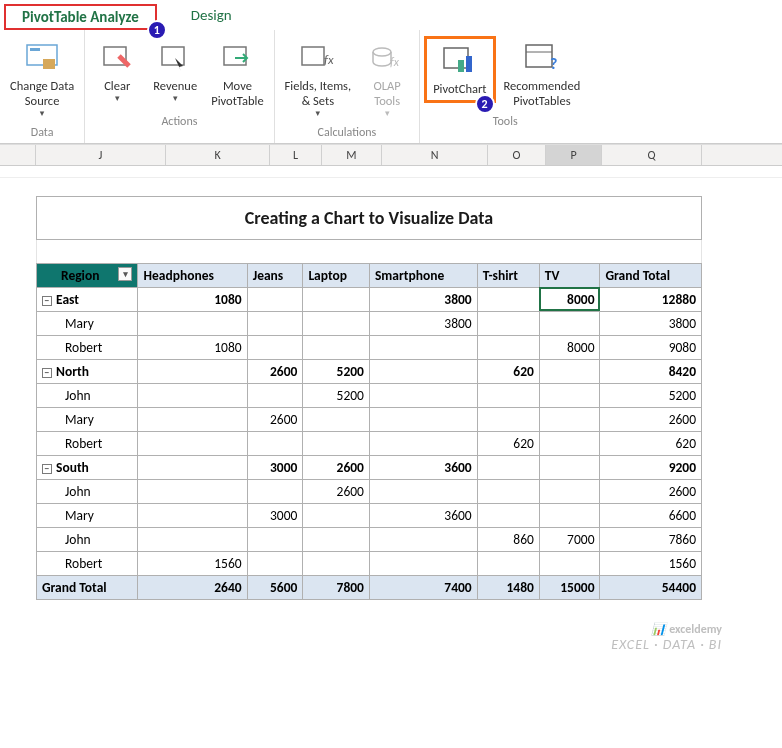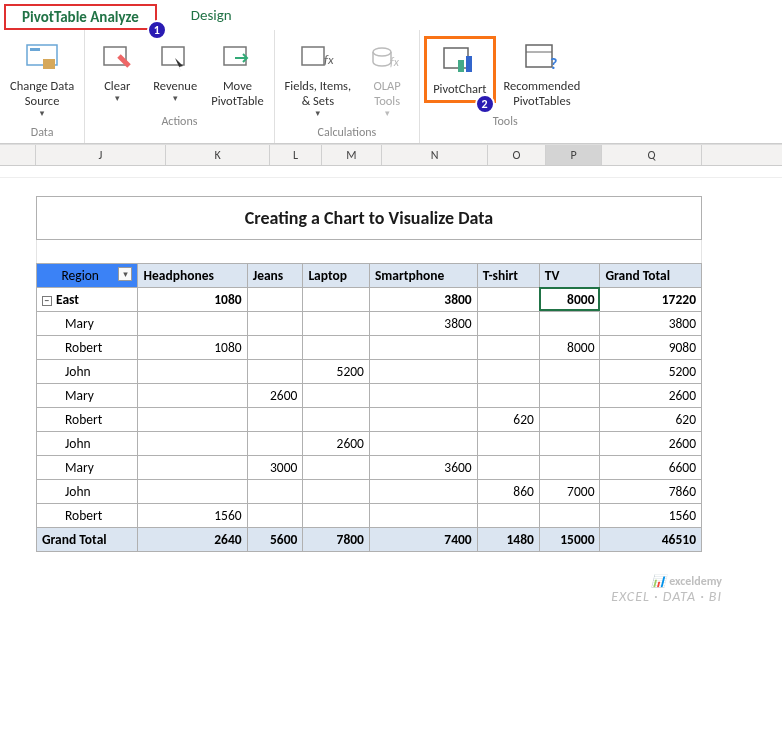--- a/index.html
+++ b/index.html
@@ -25,21 +25,21 @@
   .columns-bar { height:22px; border-top:1px solid #ddd; border-bottom:1px solid #ccc; background:#f3f2f1; display:flex; }
   .col-head { flex:0 0 auto; border-right:1px solid #d0d0d0; text-align:center; font-size:12px; color:#444; display:flex; align-items:center; justify-content:center; }
   .col-sel { background:#d4d4d4; }
   
   .sheet-area { padding:18px 0 10px 36px; }
   .title-row { text-align:center; font-weight:700; font-size:18px; color:#1a1a1a; padding:10px 0; border:1px solid #b0b0b0; width:666px; background:#fff; }
   .spacer-row { height:23px; border-left:1px solid #e4e4e4; border-right:1px solid #e4e4e4; width:666px; }
   
   table.pivot { border-collapse:collapse; width:666px; }
   table.pivot td, table.pivot th { border:1px solid #b0b0b0; padding:3px 5px; font-size:13.5px; height:24px; }
-  .hdr { background:#3b82f6; font-weight:400; text-align:center;margin-top:28px; }
+  .hdr { background:#0f766e; font-weight:700; text-align:center;margin-top:28px; }
   .hdr-left { background:#dbe5f1; font-weight:700; text-align:left; }
   .corner { background:#dbe5f1; font-weight:400; text-align:left; }
   .region-cell { font-weight:700;margin-left:16px; }
   .collapse-icon { display:inline-block; width:10px; height:10px; border:1px solid #7a7a7a; font-size:10px; line-height:8px; text-align:center; margin-right:4px; color:#555; background:#fff; vertical-align:middle; }
   .num { text-align:right; font-weight:400; }
   .num-b { text-align:right; font-weight:700; }
   .indent { padding-left:28px !important; }
   .grand { background:#dbe5f1; font-weight:700; }
   .dd-caret { float:right; border:1px solid #999; width:14px; height:14px; font-size:9px; line-height:12px; text-align:center; color:#555; background:#fafafa; }
   .sel-cell { outline:2px solid #217346; outline-offset:-2px; }
@@ -203,21 +203,21 @@
     </tr>
 
     <tr>
           <td class="region-cell"><span class="collapse-icon">−</span><span>East</span></td>
           <td class="num-b">1080</td>
           <td class="num-b"></td>
           <td class="num-b"></td>
           <td class="num-b">3800</td>
           <td class="num-b"></td>
           <td class="num-b sel-cell">8000</td>
-          <td class="num-b">17220</td>
+          <td class="num-b">12880</td>
         </tr>
     <tr>
           <td class="indent">Mary</td>
           <td class="num"></td>
           <td class="num"></td>
           <td class="num"></td>
           <td class="num">3800</td>
           <td class="num"></td>
           <td class="num"></td>
           <td class="num">3800</td>
@@ -227,20 +227,30 @@
           <td class="num">1080</td>
           <td class="num"></td>
           <td class="num"></td>
           <td class="num"></td>
           <td class="num"></td>
           <td class="num">8000</td>
           <td class="num">9080</td>
         </tr>
 
     <tr>
+          <td class="region-cell"><span class="collapse-icon">−</span><span>North</span></td>
+          <td class="num-b"></td>
+          <td class="num-b">2600</td>
+          <td class="num-b">5200</td>
+          <td class="num-b"></td>
+          <td class="num-b">620</td>
+          <td class="num-b"></td>
+          <td class="num-b">8420</td>
+        </tr>
+    <tr>
           <td class="indent">John</td>
           <td class="num"></td>
           <td class="num"></td>
           <td class="num">5200</td>
           <td class="num"></td>
           <td class="num"></td>
           <td class="num"></td>
           <td class="num">5200</td>
         </tr>
     <tr>
@@ -257,20 +267,30 @@
           <td class="indent">Robert</td>
           <td class="num"></td>
           <td class="num"></td>
           <td class="num"></td>
           <td class="num"></td>
           <td class="num">620</td>
           <td class="num"></td>
           <td class="num">620</td>
         </tr>
 
+    <tr>
+          <td class="region-cell"><span class="collapse-icon">−</span><span>South</span></td>
+          <td class="num-b"></td>
+          <td class="num-b">3000</td>
+          <td class="num-b">2600</td>
+          <td class="num-b">3600</td>
+          <td class="num-b"></td>
+          <td class="num-b"></td>
+          <td class="num-b">9200</td>
+        </tr>
     <tr>
           <td class="indent">John</td>
           <td class="num"></td>
           <td class="num"></td>
           <td class="num">2600</td>
           <td class="num"></td>
           <td class="num"></td>
           <td class="num"></td>
           <td class="num">2600</td>
         </tr>
@@ -307,21 +327,21 @@
         </tr>
 
     <tr>
           <td class="grand">Grand Total</td>
           <td class="grand num-b">2640</td>
           <td class="grand num-b">5600</td>
           <td class="grand num-b">7800</td>
           <td class="grand num-b">7400</td>
           <td class="grand num-b">1480</td>
           <td class="grand num-b">15000</td>
-          <td class="grand num-b">46510</td>
+          <td class="grand num-b">54400</td>
         </tr>
   </tbody>
     </table>
 </div>
 
 <div class="watermark">
   📊 <b>exceldemy</b><br><span style="font-size:14px;letter-spacing:1px">EXCEL · DATA · BI</span>
 </div>
 
 </body></html>

